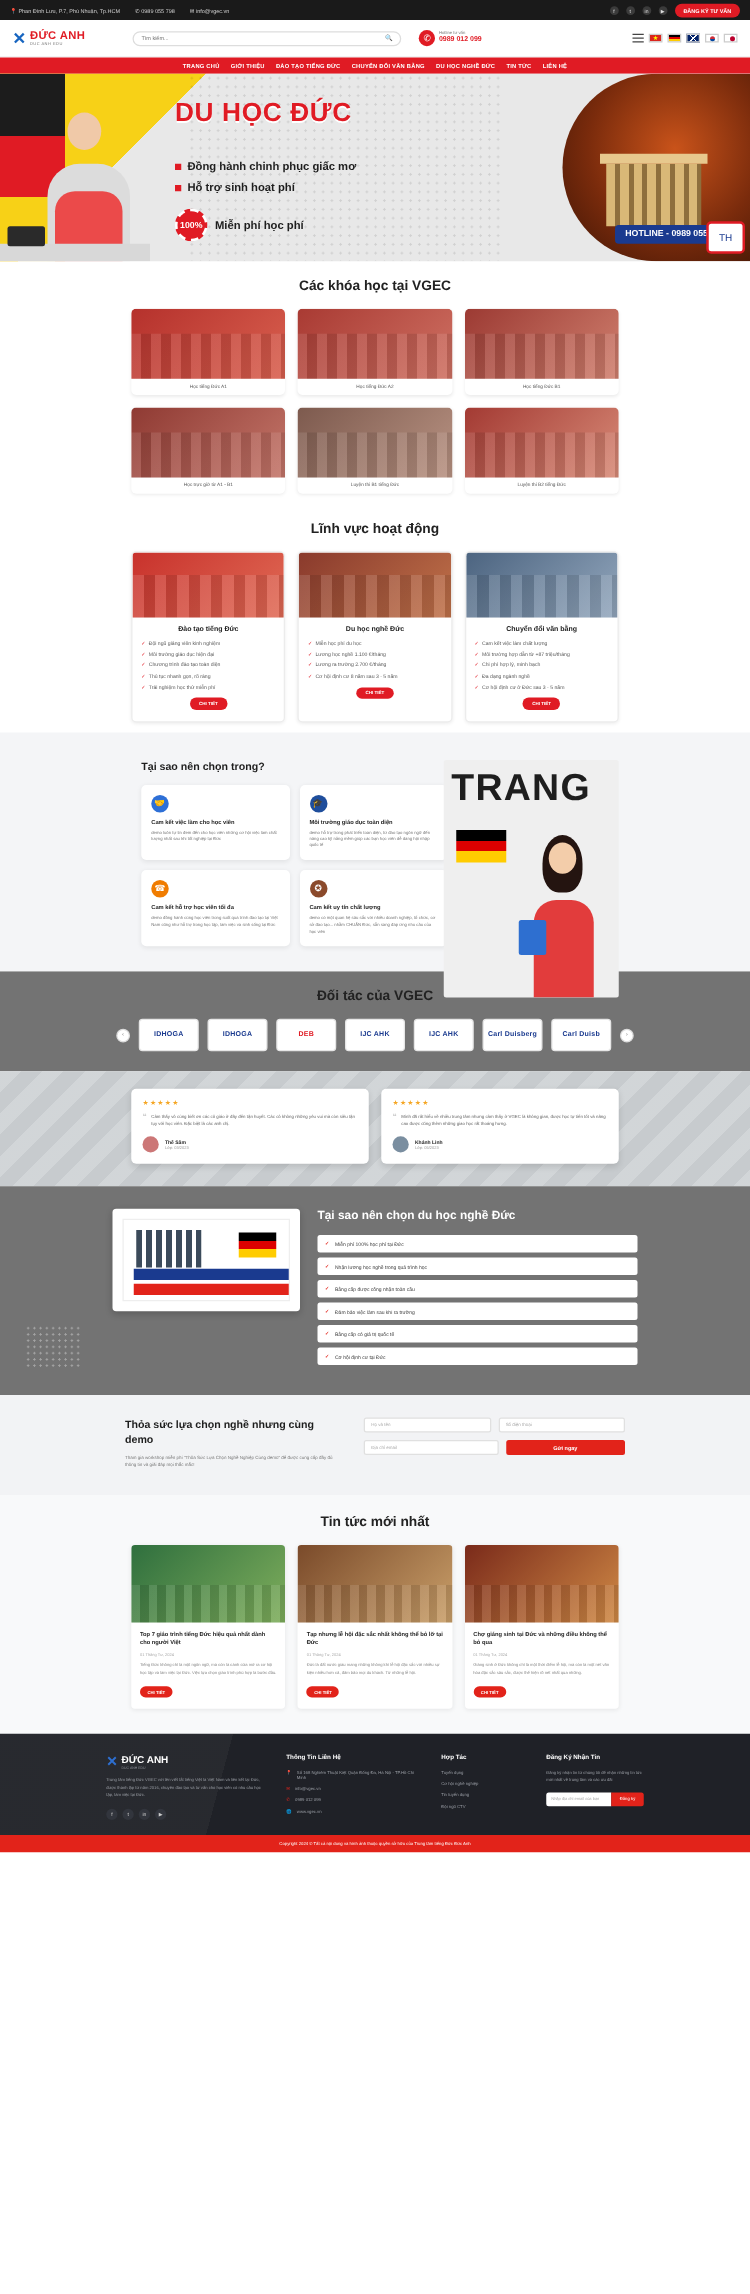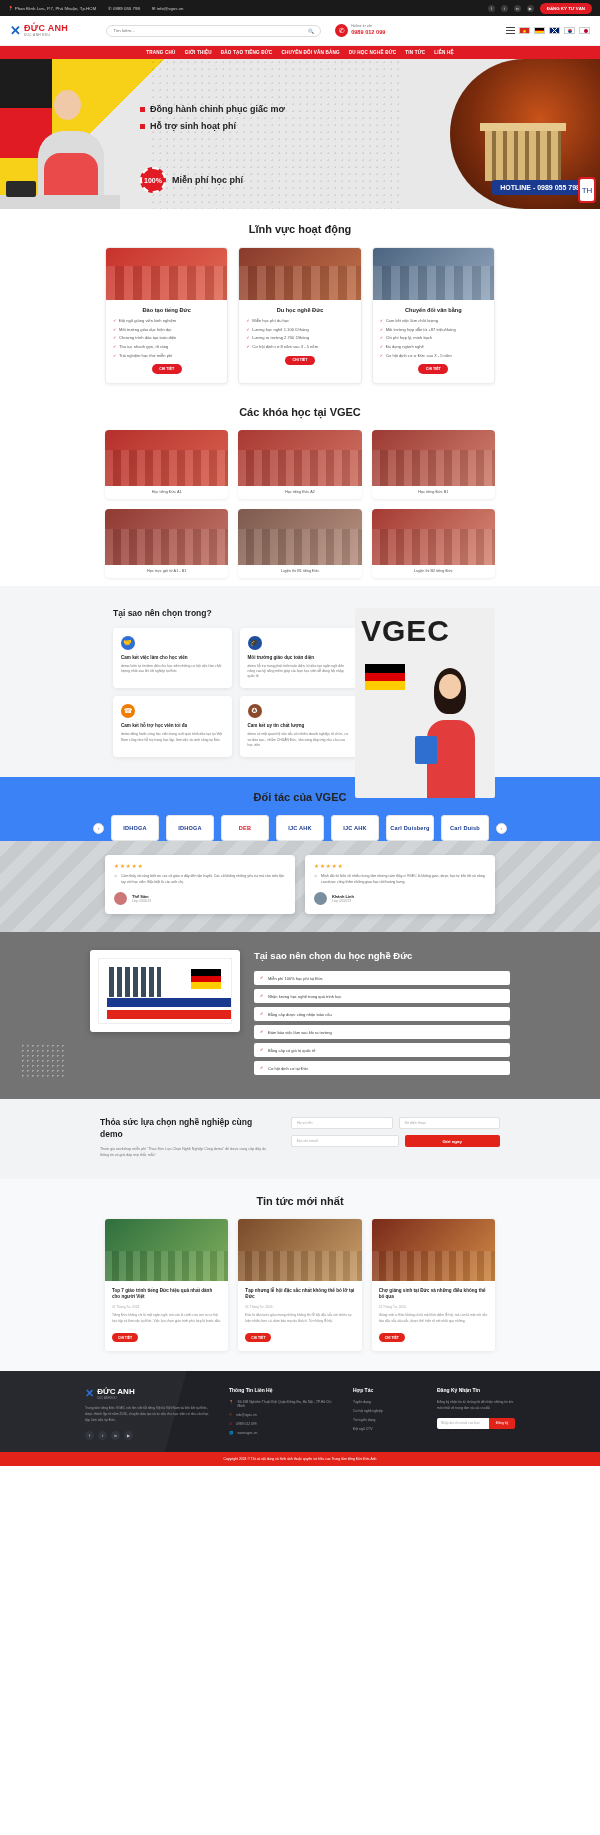--- a/index.html
+++ b/index.html
@@ -130,21 +130,21 @@
     position: absolute; left: 35px; bottom: 28px; width: 76px; height: 50px;
     background: repeating-linear-gradient(90deg, #d9b877 0 7px, #8e6f3d 7px 11px);
   }
   .hero .arch .roof { position:absolute; left:30px; bottom:78px; width:86px; height:8px; background:#e7c88d;}
   .hero .hotline-bar {
     position: absolute; right: 12px; bottom: 14px;
     background: #1a3a8f; color: #fff; font-size: 7px; font-weight: bold;
     padding: 4px 8px; border-radius: 3px; white-space: nowrap;
   }
   .hero .seal {
-    position:absolute; right: 4px; bottom: 6px; width: 18px; height: 26px; border-radius: 4px;
+    position:absolute; right: 4px; bottom: 6px; width: 31px; height: 26px; border-radius: 4px;
     background:#fff; border: 2px solid #e01b24; display:flex;align-items:center;justify-content:center;
     font-size: 8px; font-weight:normal; color:#1a3a8f;
   }
   .hero .dots {
     position:absolute; left: 150px; top: 0; width: 250px; height: 150px; opacity:.10;
     background-image: radial-gradient(#000 1px, transparent 1px);
     background-size: 7px 7px;
   }
 
   
@@ -225,21 +225,21 @@
     background: linear-gradient(#000 33%, #d00 33%, #d00 66%, #fc0 66%); }
   .vgec-bg .lady {
     position: absolute; right: 6px; bottom: 0; width: 76px; height: 128px;
   }
   .vgec-bg .lady .hd { position:absolute; left:26px; top:4px; width:22px;height:25px;border-radius:50%;background:#f3cdaa;}
   .vgec-bg .lady .hr { position:absolute; left:21px; top:-2px; width:32px;height:46px;border-radius:50% 50% 40% 40%;background:#241410;}
   .vgec-bg .lady .bd { position:absolute; left:14px; bottom:0; width:48px;height:78px;border-radius:18px 18px 0 0;background:#e23c3c;}
   .vgec-bg .lady .bk { position:absolute; left:2px; bottom:34px; width:22px;height:28px;background:#2e6fd0;border-radius:2px;}
 
   
-  .partners { background: #3b82f6; padding: 14px 0 0; }
+  .partners { background: #737373; padding: 14px 0 16px; }
   .plist { display: flex; align-items: center; gap: 7px; justify-content: center; }
   .plogo {
     width: 48px; height: 26px; background: #fff; border: 1px solid #e6e6e6; border-radius: 3px;
     display: flex; align-items: center; justify-content: center;
     font-size: 5.6px; font-weight: bold; color: #1a3a8f; letter-spacing: .2px;
   }
   .plogo.red { color: #e01b24; }
   .arrow {
     width: 11px; height: 11px; border-radius: 50%; background: #fff; border: 1px solid #ddd;
     display: flex; align-items: center; justify-content: center; font-size: 5px; color: #888;
@@ -429,35 +429,68 @@
         <div class="body"></div>
         <div class="shirt"></div>
     </div>
     <div class="desk"></div>
     <div class="lap"></div>
     <div class="arch">
       <div class="cols"></div>
         <div class="roof"></div>
     </div>
     <div class="center">
+      <h1>DU HỌC ĐỨC</h1>
       <ul>
         <li>
             <span>Đồng hành chinh phục giấc mơ</span>
           </li>
         <li>
             <span>Hỗ trợ sinh hoạt phí</span>
           </li>
       </ul>
     </div>
     <div class="stamp">
       <span class="badge">100%</span>
       <span class="txt">Miễn phí học phí</span>
     </div>
     <div class="hotline-bar">HOTLINE - 0989 055 798</div>
     <div class="seal">TH</div>
+  </div>
+
+  <div class="section">
+    <div class="sec-title">Các khóa học tại VGEC</div>
+    <div class="wrap">
+      <div class="grid3">
+        <div class="course">
+          <div class="thumb th1"></div>
+          <div class="cap">Học tiếng Đức A1</div>
+        </div>
+        <div class="course">
+          <div class="thumb th2"></div>
+          <div class="cap">Học tiếng Đức A2</div>
+        </div>
+        <div class="course">
+          <div class="thumb th3"></div>
+          <div class="cap">Học tiếng Đức B1</div>
+        </div>
+        <div class="course">
+          <div class="thumb th4"></div>
+          <div class="cap">Học trực giờ từ A1 - B1</div>
+        </div>
+        <div class="course">
+          <div class="thumb th5"></div>
+          <div class="cap">Luyện thi B1 tiếng Đức</div>
+        </div>
+        <div class="course">
+          <div class="thumb th6"></div>
+          <div class="cap">Luyện thi B2 tiếng Đức</div>
+        </div>
+      </div>
+    </div>
   </div>
 
   <div class="section">
     <div class="sec-title">Lĩnh vực hoạt động</div>
     <div class="wrap">
       <div class="cards3">
         <div class="card">
           <div class="ph ph-a">
               <div class="ph-people"></div>
             </div>
@@ -501,56 +534,24 @@
               <li>Đa dạng ngành nghề</li>
               <li>Cơ hội định cư ở Đức sau 3 - 5 năm</li>
             </ul>
             <span class="cta">CHI TIẾT</span>
           </div>
         </div>
       </div>
     </div>
   </div>
 
-  <div class="section">
-    <div class="sec-title">Các khóa học tại VGEC</div>
-    <div class="wrap">
-      <div class="grid3">
-        <div class="course">
-          <div class="thumb th1"></div>
-          <div class="cap">Học tiếng Đức A1</div>
-        </div>
-        <div class="course">
-          <div class="thumb th2"></div>
-          <div class="cap">Học tiếng Đức A2</div>
-        </div>
-        <div class="course">
-          <div class="thumb th3"></div>
-          <div class="cap">Học tiếng Đức B1</div>
-        </div>
-        <div class="course">
-          <div class="thumb th4"></div>
-          <div class="cap">Học trực giờ từ A1 - B1</div>
-        </div>
-        <div class="course">
-          <div class="thumb th5"></div>
-          <div class="cap">Luyện thi B1 tiếng Đức</div>
-        </div>
-        <div class="course">
-          <div class="thumb th6"></div>
-          <div class="cap">Luyện thi B2 tiếng Đức</div>
-        </div>
-      </div>
-    </div>
-  </div>
-
   <div class="why">
     <div class="why-inner">
       <div class="vgec-bg">
-        <div class="word">VGEC</div>
+        <div class="word">TRANG</div>
         <div class="flagde"></div>
         <div class="lady">
           <div class="hr"></div>
             <div class="hd"></div>
             <div class="bd"></div>
             <div class="bk"></div>
         </div>
       </div>
       <h2>Tại sao nên chọn trong?</h2>
       <div class="why-grid">
@@ -643,21 +644,21 @@
           <li>Bằng cấp có giá trị quốc tế</li>
           <li>Cơ hội định cư tại Đức</li>
         </ul>
       </div>
     </div>
   </div>
 
   <div class="formsec">
     <div class="fs-inner">
       <div class="fs-left">
-        <h2>Thỏa sức lựa chọn nghề nghiệp cùng demo</h2>
+        <h2>Thỏa sức lựa chọn nghề nhưng cùng demo</h2>
         <p>Tham gia workshop miễn phí "Thỏa Sức Lựa Chọn Nghề Nghiệp Cùng demo" để được cung cấp đầy đủ thông tin và giải đáp mọi thắc mắc!</p>
       </div>
       <div class="fs-right">
         <div class="frow">
           <span class="fin">Họ và tên</span>
           <span class="fin">Số điện thoại</span>
         </div>
         <div class="frow">
           <span class="fin">Địa chỉ email</span>
           <span class="fsub" style="flex:1">Gửi ngay</span>

